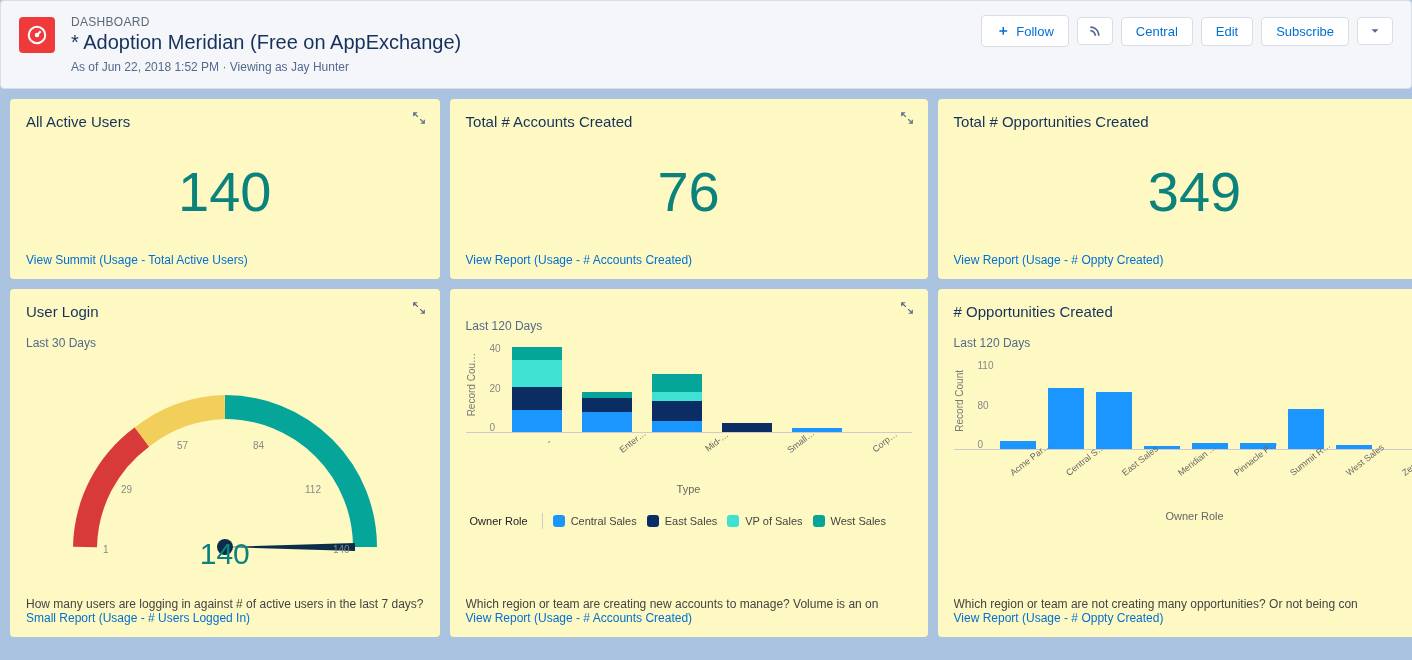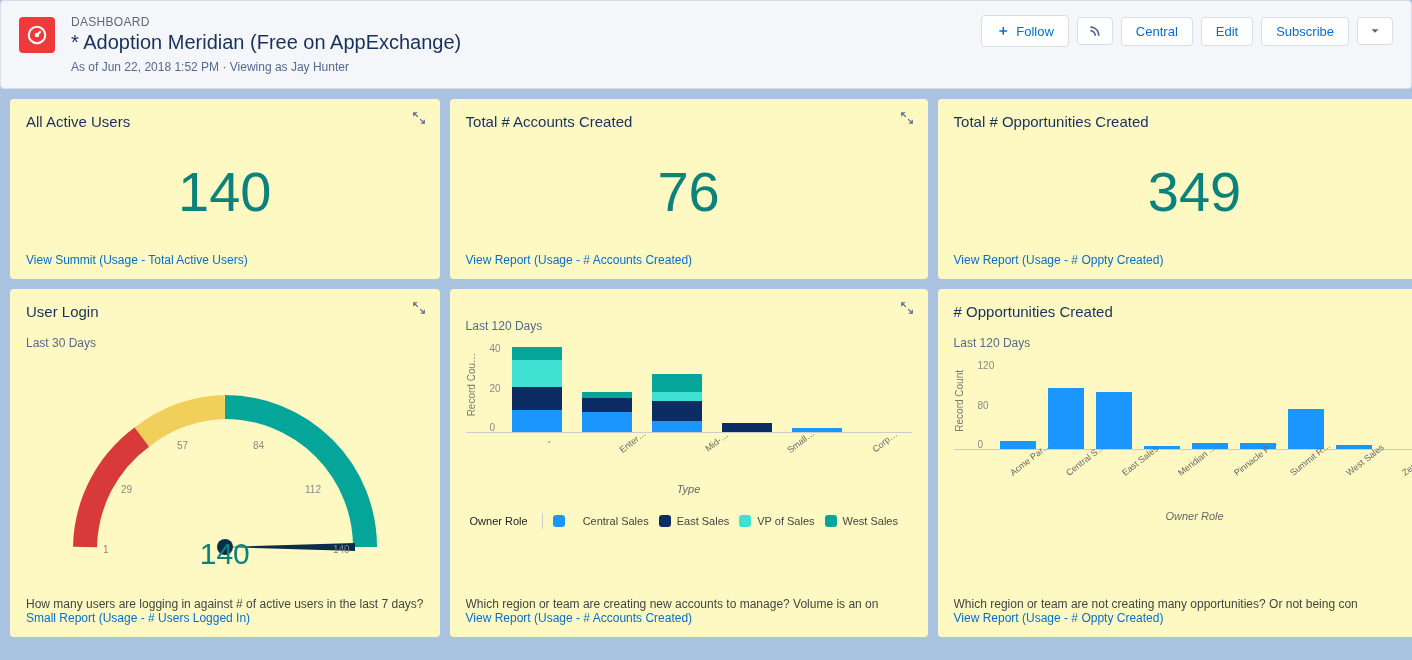--- a/index.html
+++ b/index.html
@@ -84,21 +84,21 @@
 
   
   .chart-area { flex:1; display:flex; flex-direction:column; padding-top:10px;}
   .bars-row { display:flex; align-items:flex-end; height:90px; gap:20px; padding-left:46px; border-bottom:1px solid #ccc; position:relative;}
   .stack-bar { width:50px; display:flex; flex-direction:column-reverse;}
   .seg { width:100%; }
   .simple-bar { width:36px; background:#1b96ff; }
   .bar-labels { display:flex; gap:20px; padding-left:46px; margin-top:4px;}
   .bar-label { width:50px; font-size:9px; color:#666; text-align:center; transform:rotate(-38deg); transform-origin:top left; white-space:nowrap; margin-top:16px; margin-left:14px;}
   .simple-labels .bar-label { width:36px; margin-left:8px;}
-  .axis-title-x { text-align:center; font-size:11px; color:#666; margin-top:20px;font-style:italic;}
+  .axis-title-x { text-align:center; font-size:11px; color:#666; margin-top:20px;}
   .legend { display:flex; align-items:center; gap:10px; font-size:11px; color:#444; margin-top:18px; padding-left:4px; white-space:nowrap; overflow:hidden;}
   .legend .lab { color:#222; margin-right:4px;}
   .swatch { width:12px; height:12px; border-radius:3px; display:inline-block; margin-right:2px;}
   .chart-rel { position:relative; }
   .yticks { position:absolute; left:24px; top:0; height:90px; display:flex; flex-direction:column; justify-content:space-between; font-size:10px; color:#888;}
   .ylabel-rot { position:absolute; left:0; top:10px; font-size:10px; color:#777; writing-mode:vertical-rl; transform:rotate(180deg);}
 </style>
 </head>
 <body>
 
@@ -234,21 +234,21 @@
             <div class="bar-label">Enter…</div>
             <div class="bar-label">Mid-…</div>
             <div class="bar-label">Small…</div>
             <div class="bar-label">Corp…</div>
           </div>
       </div>
       <div class="axis-title-x">Type</div>
       <div class="legend" id="stacked-legend">
           <span class="lab">Owner Role</span>
           <span style="border-left: 1px solid rgb(204, 204, 204); height: 16px;"></span>
-          <span style="display: flex; align-items: flex-end; gap: 16px;">
+          <span style="display: flex; align-items: flex-end; gap: 4px;">
             <span class="swatch" style="background: rgb(27, 150, 255);"></span>
             <span>Central Sales</span>
           </span>
           <span style="display: flex; align-items: center; gap: 4px;">
             <span class="swatch" style="background: rgb(11, 45, 99);"></span>
             <span>East Sales</span>
           </span>
           <span style="display: flex; align-items: center; gap: 4px;">
             <span class="swatch" style="background: rgb(63, 225, 210);"></span>
             <span>VP of Sales</span>
@@ -264,21 +264,21 @@
   </div>
 
   <div class="card card-large">
 
     <div class="card-title"># Opportunities Created</div>
     <div class="card-subtitle">Last 120 Days</div>
     <div class="chart-area">
       <div class="chart-rel">
         <div class="ylabel-rot">Record Count</div>
         <div class="yticks">
-          <span>120</span>
+          <span>110</span>
           <span>80</span>
           <span>0</span>
         </div>
         <div class="bars-row" id="simple-bars" style="gap:12px;">
             <div class="simple-bar" style="height: 8.4375px; background: rgb(27, 150, 255);"></div>
             <div class="simple-bar" style="height: 60.75px; background: rgb(27, 150, 255);"></div>
             <div class="simple-bar" style="height: 57.375px; background: rgb(27, 150, 255);"></div>
             <div class="simple-bar" style="height: 3.375px; background: rgb(27, 150, 255);"></div>
             <div class="simple-bar" style="height: 5.625px; background: rgb(27, 150, 255);"></div>
             <div class="simple-bar" style="height: 5.625px; background: rgb(27, 150, 255);"></div>

